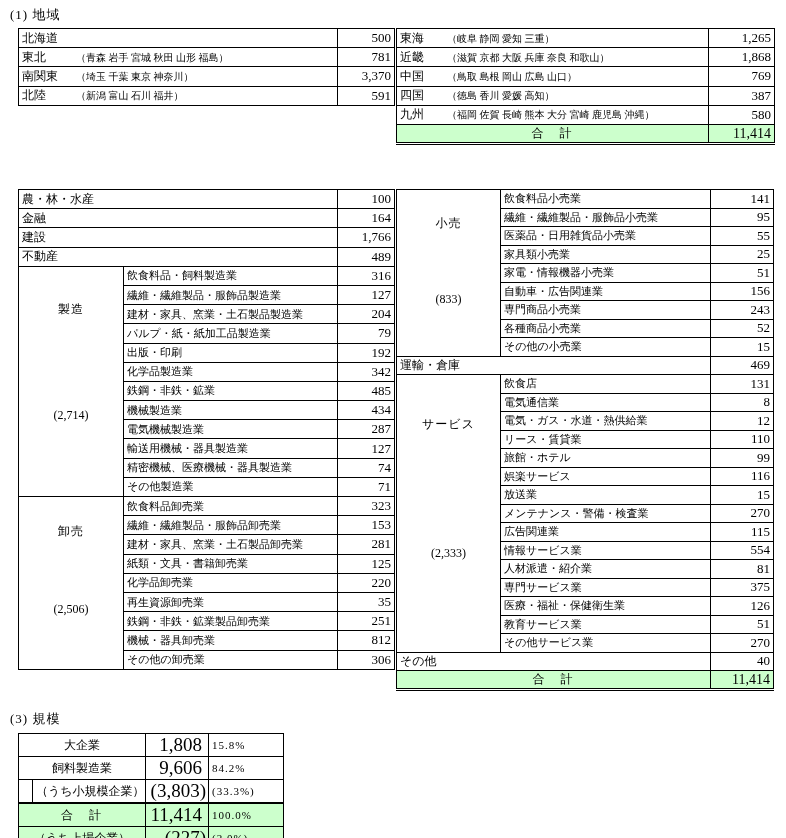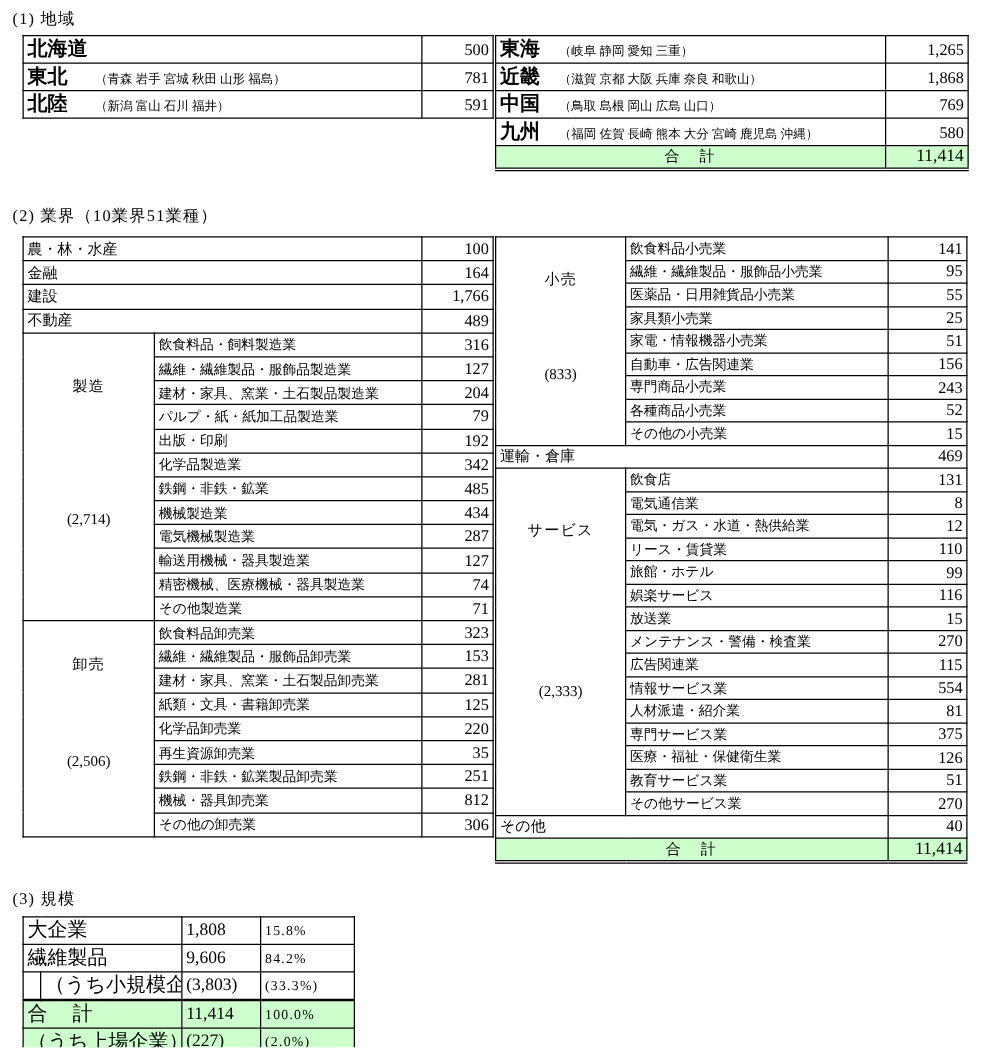--- a/index.html
+++ b/index.html
@@ -3,21 +3,21 @@
 <meta charset="utf-8">
 <style>
   html,body{margin:0;padding:0;background:#ffffff;}
   body{width:786px;height:838px;font-family:"Liberation Serif","DejaVu Serif",serif;color:#000;}
   .sheet{position:relative;width:786px;height:838px;background:#fff;overflow:hidden;}
   .sec-title{position:absolute;font-size:13px;white-space:nowrap;letter-spacing:1px;}
   table{position:absolute;border-collapse:collapse;table-layout:fixed;}
   td{border:1px solid #000;padding:0 3px;font-size:11px;white-space:nowrap;overflow:hidden;vertical-align:middle;}
   
   .region-tbl tr{height:19.2px;}
-  .rname{display:inline-block;font-size:16px;font-weight:bold;}
+  .rname{display:inline-block;font-size:12px;}
   .rname-l{width:54px;}
   .rname-r{width:47px;}
   .rdetail{font-size:10px;}
   .val{text-align:right;font-size:13px;padding-right:3px;font-family:"Liberation Serif","DejaVu Serif",serif;}
   
   .ind-left tr{height:19.2px;}
   .ind-right tr{height:18.5px;}
   .lbl{font-size:12px;text-align:left;}
   .ilbl{font-size:11px;text-align:left;}
   .gcell{padding:0;vertical-align:top;text-decoration:underline;}
@@ -29,22 +29,22 @@
   .glabel{position:absolute;top:15%;left:0;width:100%;text-align:center;font-size:12px;letter-spacing:1px;}
   .gcount{position:absolute;top:62%;left:0;width:100%;text-align:center;font-size:12px;}
   
   .total td{background:#CCFFCC;}
   .total-b td{border-bottom:3px double #000;}
   .tlabel{text-align:center;font-size:12px;letter-spacing:2px;}
   .total .val{font-size:14px;}
   
   .scale-tbl tr{height:17.4px;}
   .scale-tbl tr.total{height:20px;}
-  .slbl{text-align:left;font-size:16px;}
-  .sval{font-size:14px;padding-right:6px;}
+  .slbl{text-align:center;font-size:12px;}
+  .sval{text-align:right;font-size:19px;padding-right:6px;}
   .sval.paren{padding-right:2px;}
   .spct{font-size:11px;letter-spacing:1px;}
   .block-top td{border-top:2px solid #000;}
 </style>
 </head>
 <body>
 
 <div class="sheet">
 
   <div class="sec-title" style="left:10px;top:6px;">(1) 地域</div>
@@ -57,20 +57,24 @@
     <tbody>
         <tr>
       <td><span class="rname rname-l">北海道</span><span class="rdetail"></span></td>
       <td class="val">500</td>
     </tr>
     <tr>
       <td><span class="rname rname-l">東北</span><span class="rdetail">（青森 岩手 宮城 秋田 山形 福島）</span></td>
       <td class="val">781</td>
     </tr>
     <tr>
+      <td><span class="rname rname-l">南関東</span><span class="rdetail">（埼玉 千葉 東京 神奈川）</span></td>
+      <td class="val">3,370</td>
+    </tr>
+    <tr>
       <td><span class="rname rname-l">北陸</span><span class="rdetail">（新潟 富山 石川 福井）</span></td>
       <td class="val">591</td>
     </tr>
   </tbody>
     </table>
 
   <table class="region-tbl" style="left:396px;top:28px;width:378px;">
     <colgroup>
         <col style="width:312px">
         <col style="width:66px">
@@ -82,31 +86,34 @@
     </tr>
     <tr>
       <td><span class="rname rname-r">近畿</span><span class="rdetail">（滋賀 京都 大阪 兵庫 奈良 和歌山）</span></td>
       <td class="val">1,868</td>
     </tr>
     <tr>
       <td><span class="rname rname-r">中国</span><span class="rdetail">（鳥取 島根 岡山 広島 山口）</span></td>
       <td class="val">769</td>
     </tr>
     <tr>
+      <td><span class="rname rname-r">四国</span><span class="rdetail">（徳島 香川 愛媛 高知）</span></td>
+      <td class="val">387</td>
+    </tr>
+    <tr>
       <td><span class="rname rname-r">九州</span><span class="rdetail">（福岡 佐賀 長崎 熊本 大分 宮崎 鹿児島 沖縄）</span></td>
       <td class="val">580</td>
     </tr>
     <tr class="total total-b">
       <td class="tlabel">合　計</td>
       <td class="val">11,414</td>
     </tr>
   </tbody>
     </table>
 
-  <div class="sec-title" style="left:10px;top:164px;">(2) 業界（10業界51業種）</div>
 
   <table class="ind-left" style="left:18px;top:189px;width:376px;">
     <colgroup>
         <col style="width:105px">
         <col style="width:214px">
         <col style="width:57px">
       </colgroup>
     <tbody>
         <tr>
           <td colspan="2" class="lbl">農・林・水産</td>
@@ -362,21 +369,21 @@
         <col style="width:63px">
         <col style="width:75px">
       </colgroup>
     <tbody>
         <tr>
       <td colspan="2" class="slbl">大企業</td>
       <td class="sval">1,808</td>
       <td class="spct">15.8%</td>
     </tr>
     <tr>
-      <td colspan="2" class="slbl">繊維製品</td>
+      <td colspan="2" class="slbl">飼料製造業</td>
       <td class="sval">9,606</td>
       <td class="spct">84.2%</td>
     </tr>
     <tr>
       <td></td>
       <td class="slbl">（うち小規模企業）</td>
       <td class="sval paren">(3,803)</td>
       <td class="spct">(33.3%)</td>
     </tr>
     <tr class="total block-top">

